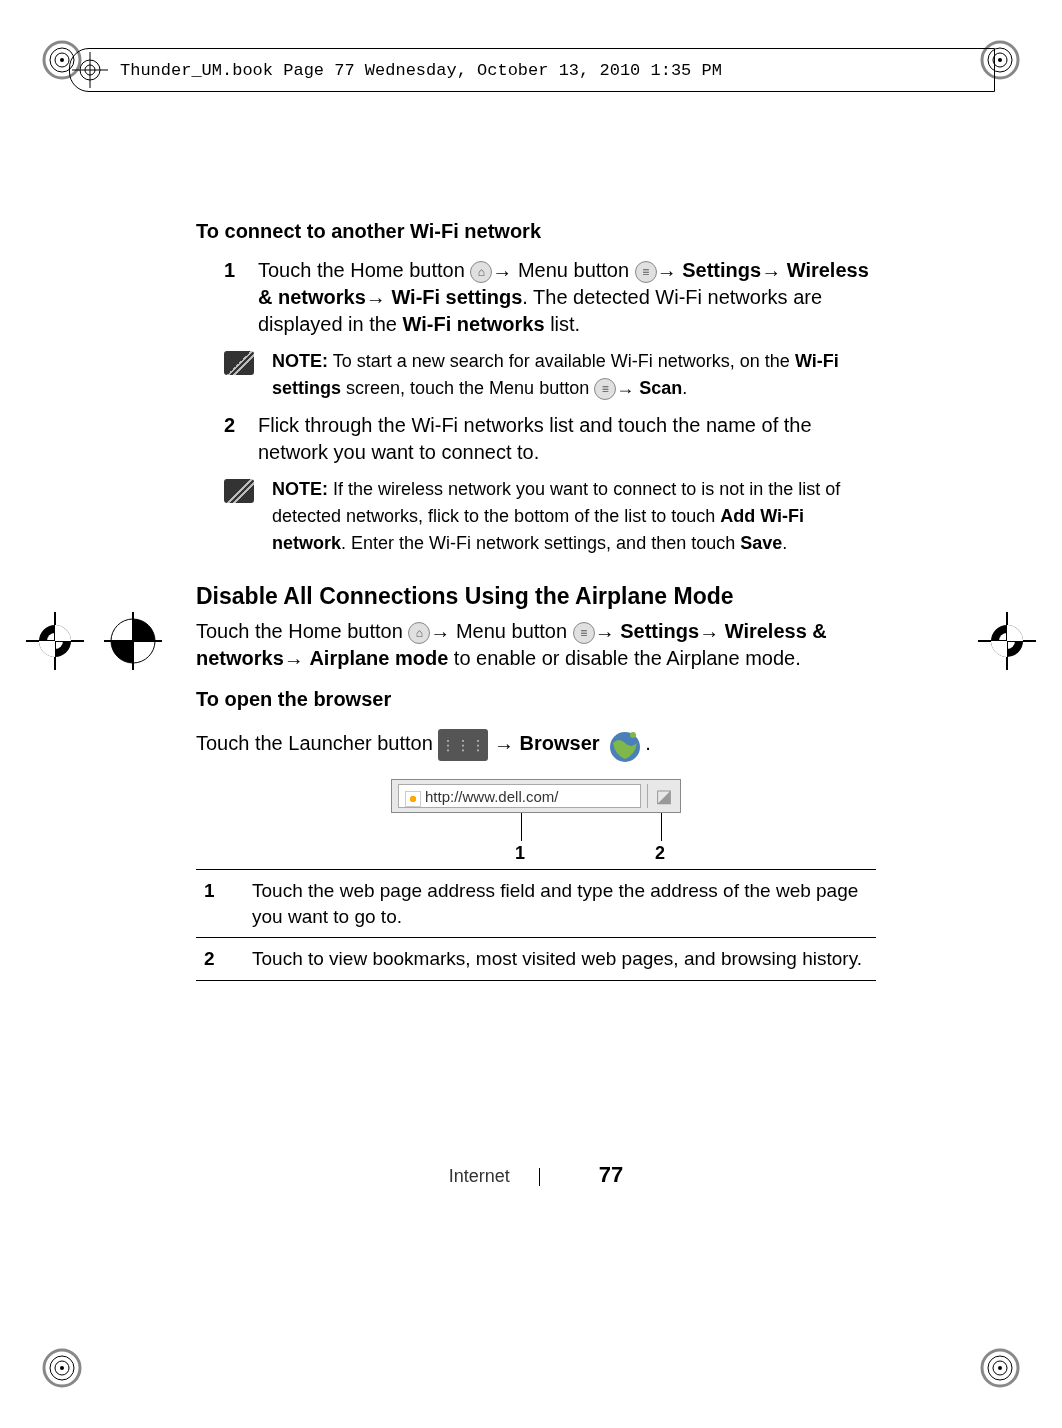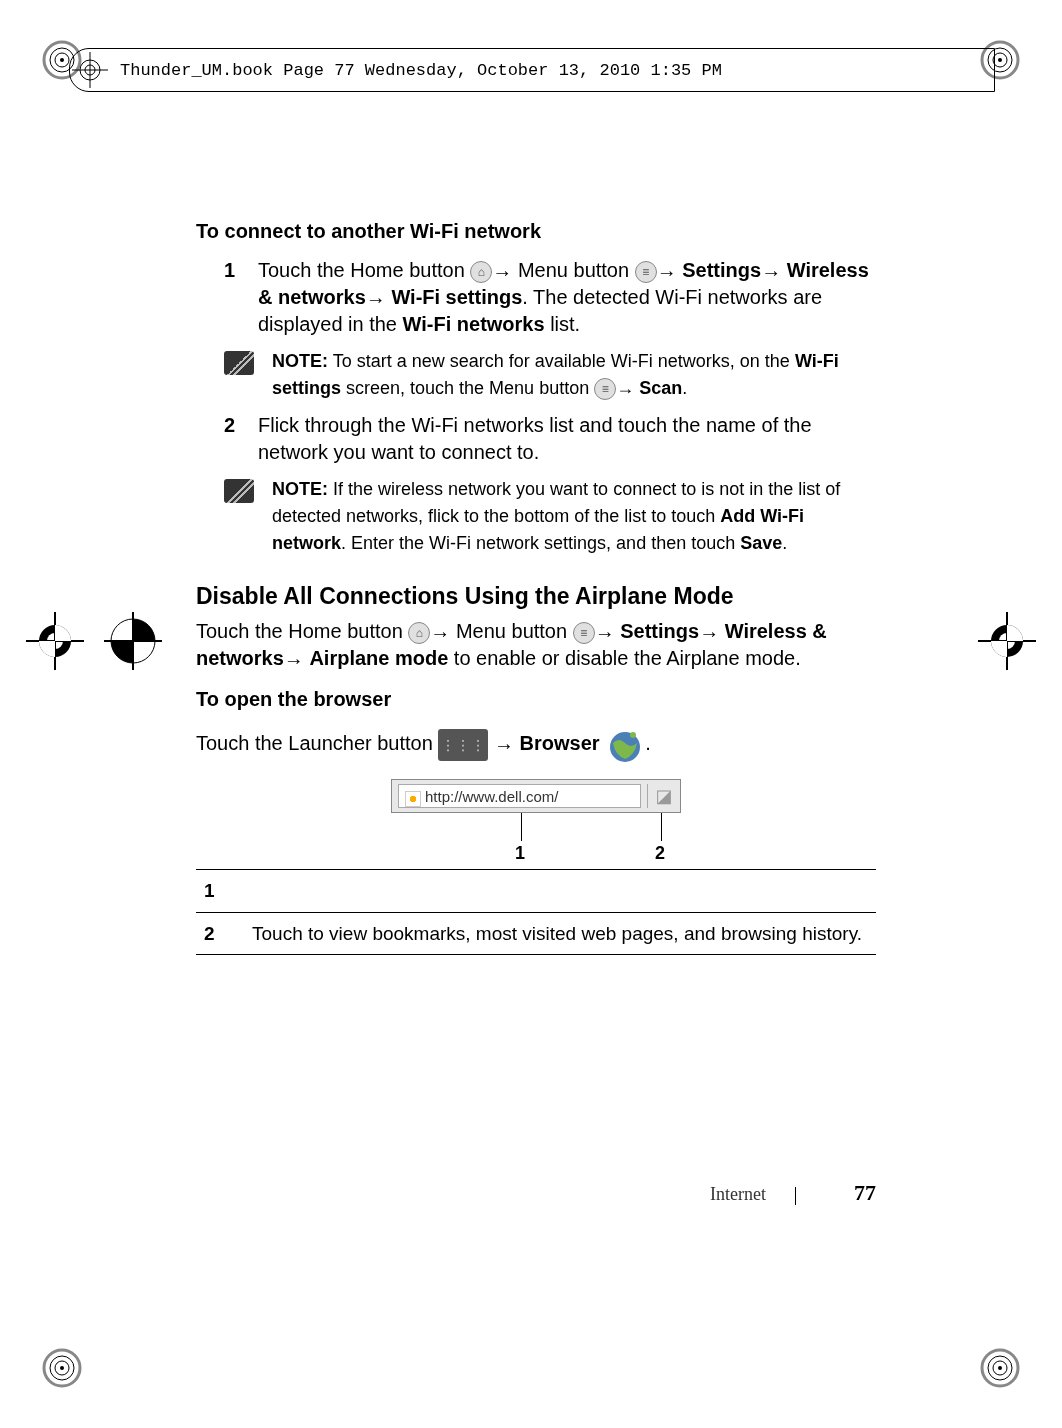--- a/index.html
+++ b/index.html
@@ -197,26 +197,25 @@
     display: flex;
     border-top: 1px solid #000;
     padding: 8px 0;
     font-size: 19px;
   }
   .table-row:last-child { border-bottom: 1px solid #000; }
   .table-num { width: 48px; font-weight: bold; padding-left: 8px; }
   .table-txt { flex: 1; }
   .footer {
     position: absolute;
-    bottom: 222px;
+    bottom: 240px;
     left: 196px;
     width: 680px;
-    text-align: right;
+    text-align: center;
     font-size: 18px;
-    font-family: Liberation Serif, serif;
   }
   .footer .sect { color: #333; }
   .footer .pagenum { font-weight: bold; font-size: 22px; margin-left: 30px; }
 </style>
 </head>
 <body>
 
 <div class="crop-mark target-icon" style="top:40px; left:42px;">
   <svg viewBox="0 0 40 40">
       <circle cx="20" cy="20" r="12" fill="none" stroke="#000" stroke-width="1"></circle>
@@ -352,20 +351,21 @@
     <div class="callout-line" style="left:130px; top:34px; height:28px;"></div>
     <div class="callout-line" style="left:270px; top:34px; height:28px;"></div>
     <div class="callout-label" style="left:124px; top:62px;">1</div>
     <div class="callout-label" style="left:264px; top:62px;">2</div>
   </div>
 
   <div style="height:50px"></div>
 
   <div class="table-row">
     <div class="table-num">1</div>
+    <div class="table-txt">Touch the web page address field and type the address of the web page you want to go to.</div>
   </div>
   <div class="table-row">
     <div class="table-num">2</div>
     <div class="table-txt">Touch to view bookmarks, most visited web pages, and browsing history.</div>
   </div>
 
 </div>
 
 <div class="footer">
   <span class="sect">Internet</span>

